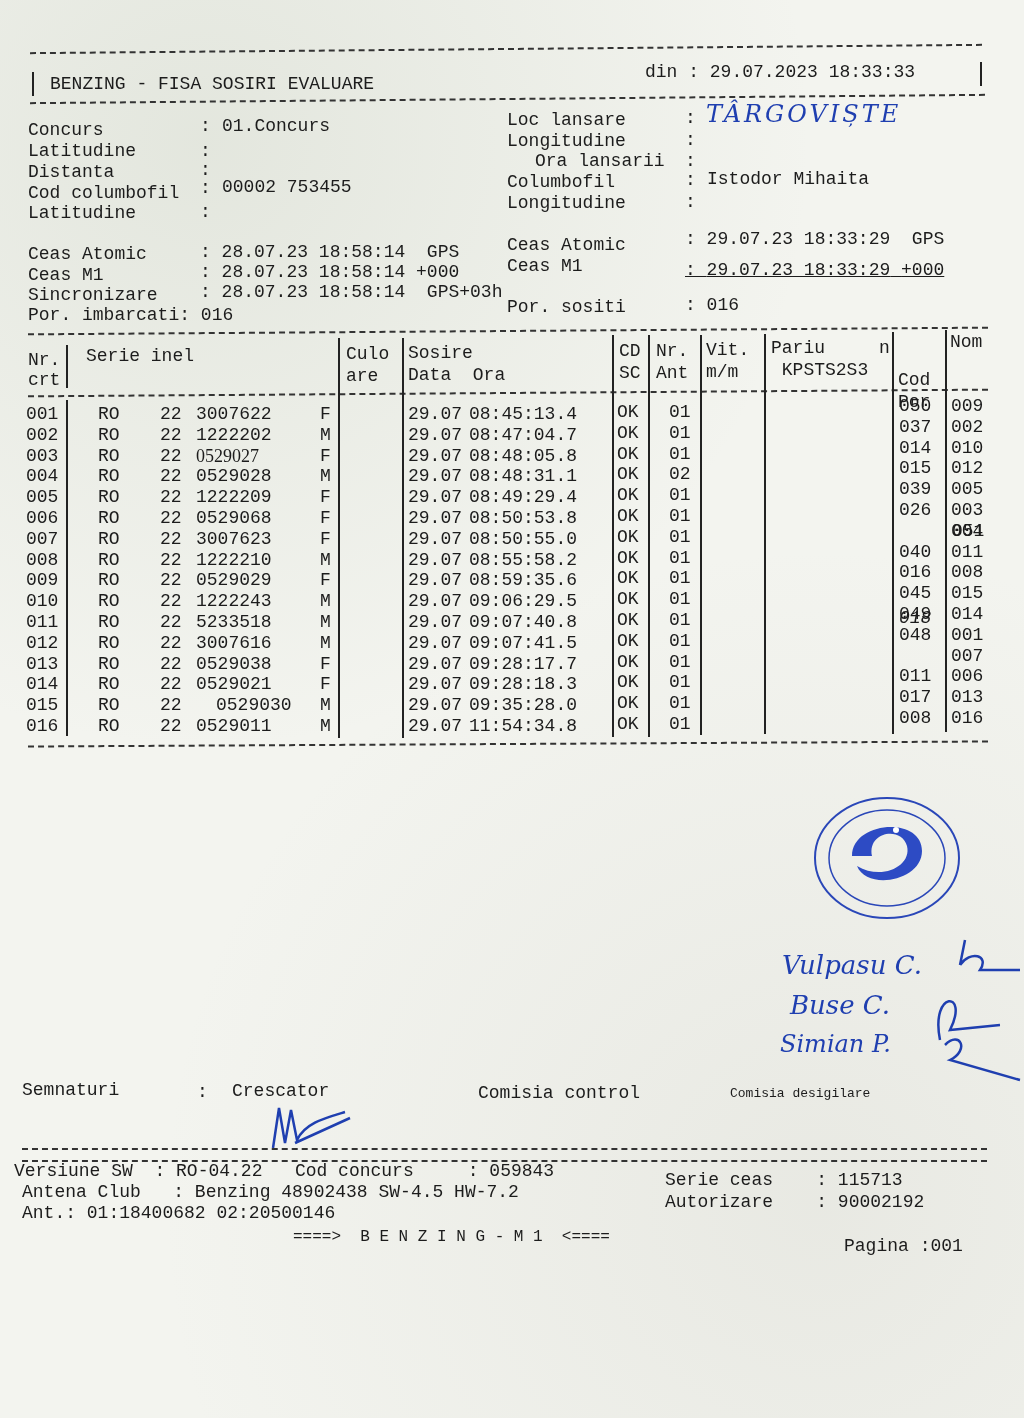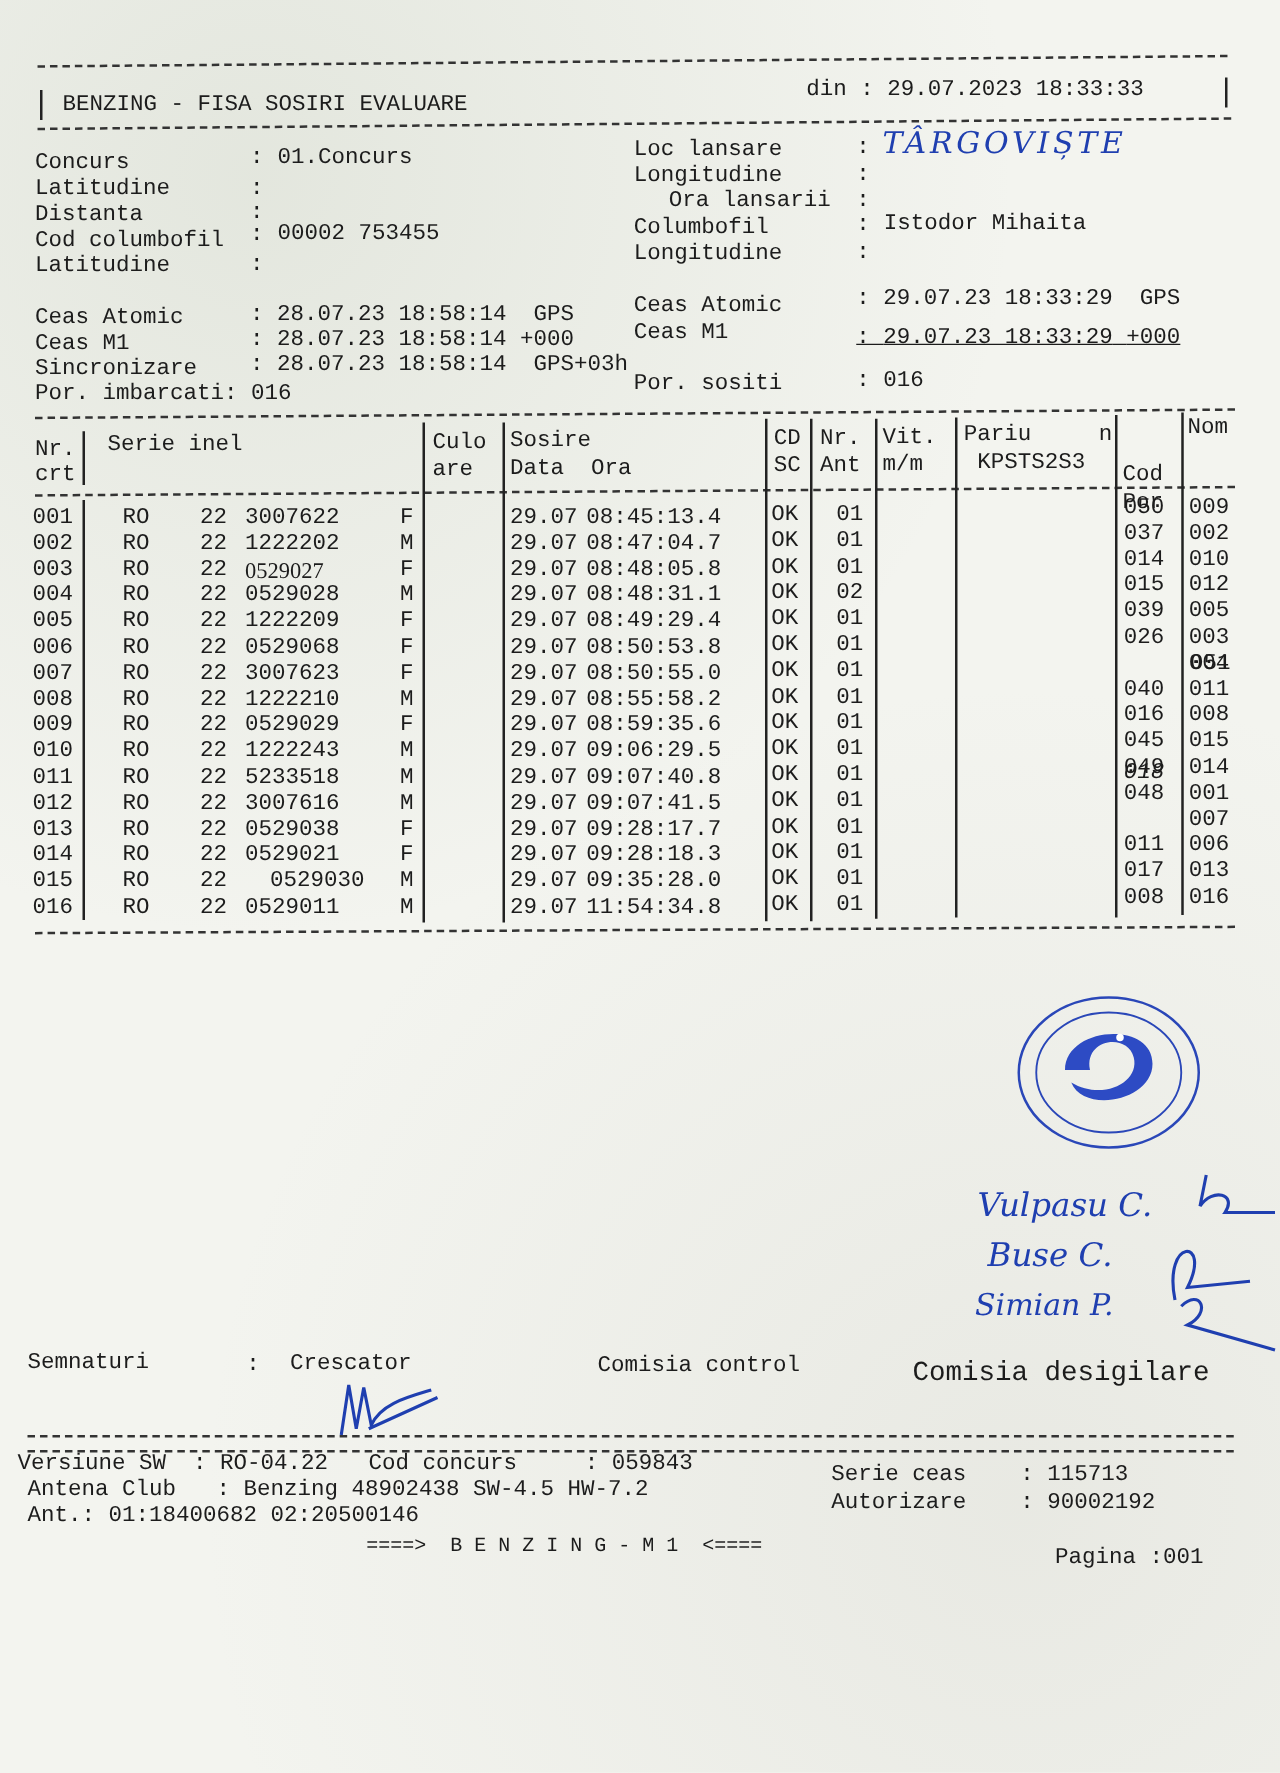--- a/index.html
+++ b/index.html
@@ -358,21 +358,21 @@
 <svg class="abs" style="left:930px;top:930px;" width="94" height="160">
   <path d="M30 35 L35 10 M30 35 C40 20 60 25 50 40 L90 40" stroke="#1f3fb0" stroke-width="2.5" fill="none"></path>
   <path d="M10 110 C0 60 40 60 20 100 L70 95" stroke="#1f3fb0" stroke-width="2.5" fill="none"></path>
   <path d="M15 115 C30 100 40 120 20 130 L90 150" stroke="#1f3fb0" stroke-width="2.5" fill="none"></path>
 </svg>
 
 <div class="abs" style="left:22px;top:1080px;font-family:'Liberation Mono',monospace;font-size:18px;"><span>Semnaturi</span></div>
 <div class="abs" style="left:197px;top:1082px;font-size:18px;">:</div>
 <div class="abs" style="left:232px;top:1081px;font-size:18px;">Crescator</div>
 <div class="abs" style="left:478px;top:1083px;font-size:18px;">Comisia control</div>
-<div class="abs" style="left:730px;top:1086px;font-size:22px;text-align:center;">Comisia desigilare</div>
+<div class="abs" style="left:730px;top:1086px;font-size:13px;text-align:center;">Comisia desigilare</div>
 <svg class="abs" style="left:265px;top:1098px;" width="90" height="55">
   <path d="M8 50 L14 10 L20 45 L26 12 L32 42 C40 25 60 20 80 14 M30 45 L85 20" stroke="#1f3fb0" stroke-width="2.5" fill="none"></path>
 </svg>
 
 <div class="dash" style="left:22px;top:1148px;width:965px;"></div>
 <div class="dash" style="left:22px;top:1160px;width:965px;"></div>
 
 <div>
   <div class="mono abs" style="left:14px;top:1161px;"><span>Versiune SW</span>  : <span>RO-04.22</span>   <span>Cod concurs</span>     : <span>059843</span></div>
   <div class="mono abs" style="left:22px;top:1182px;"><span>Antena Club</span>   : <span>Benzing 48902438 SW-4.5 HW-7.2</span></div>

